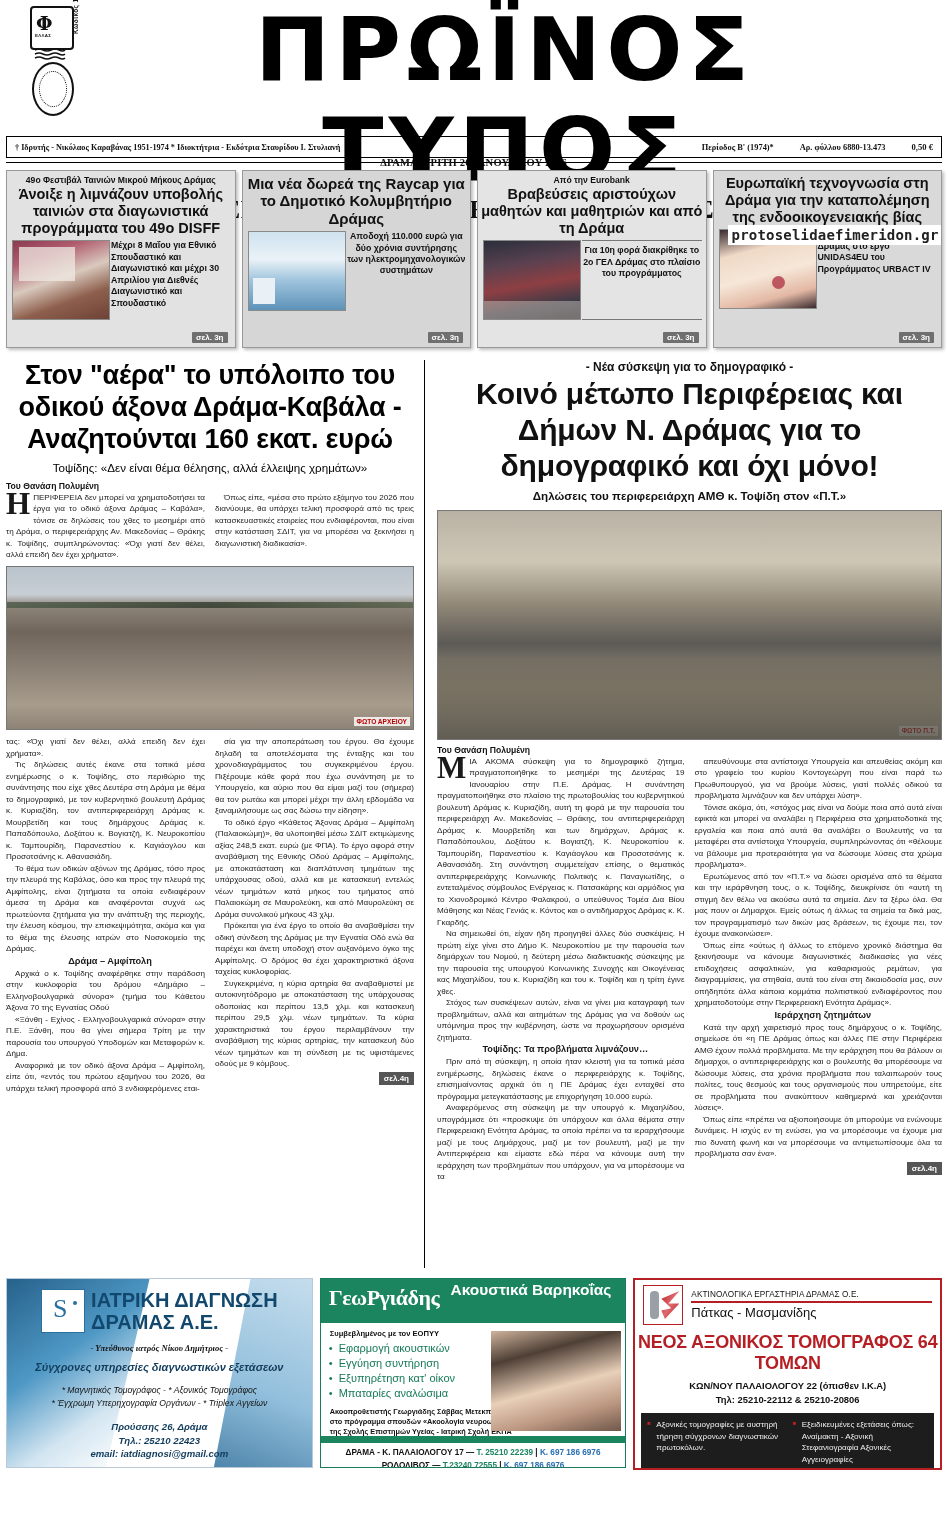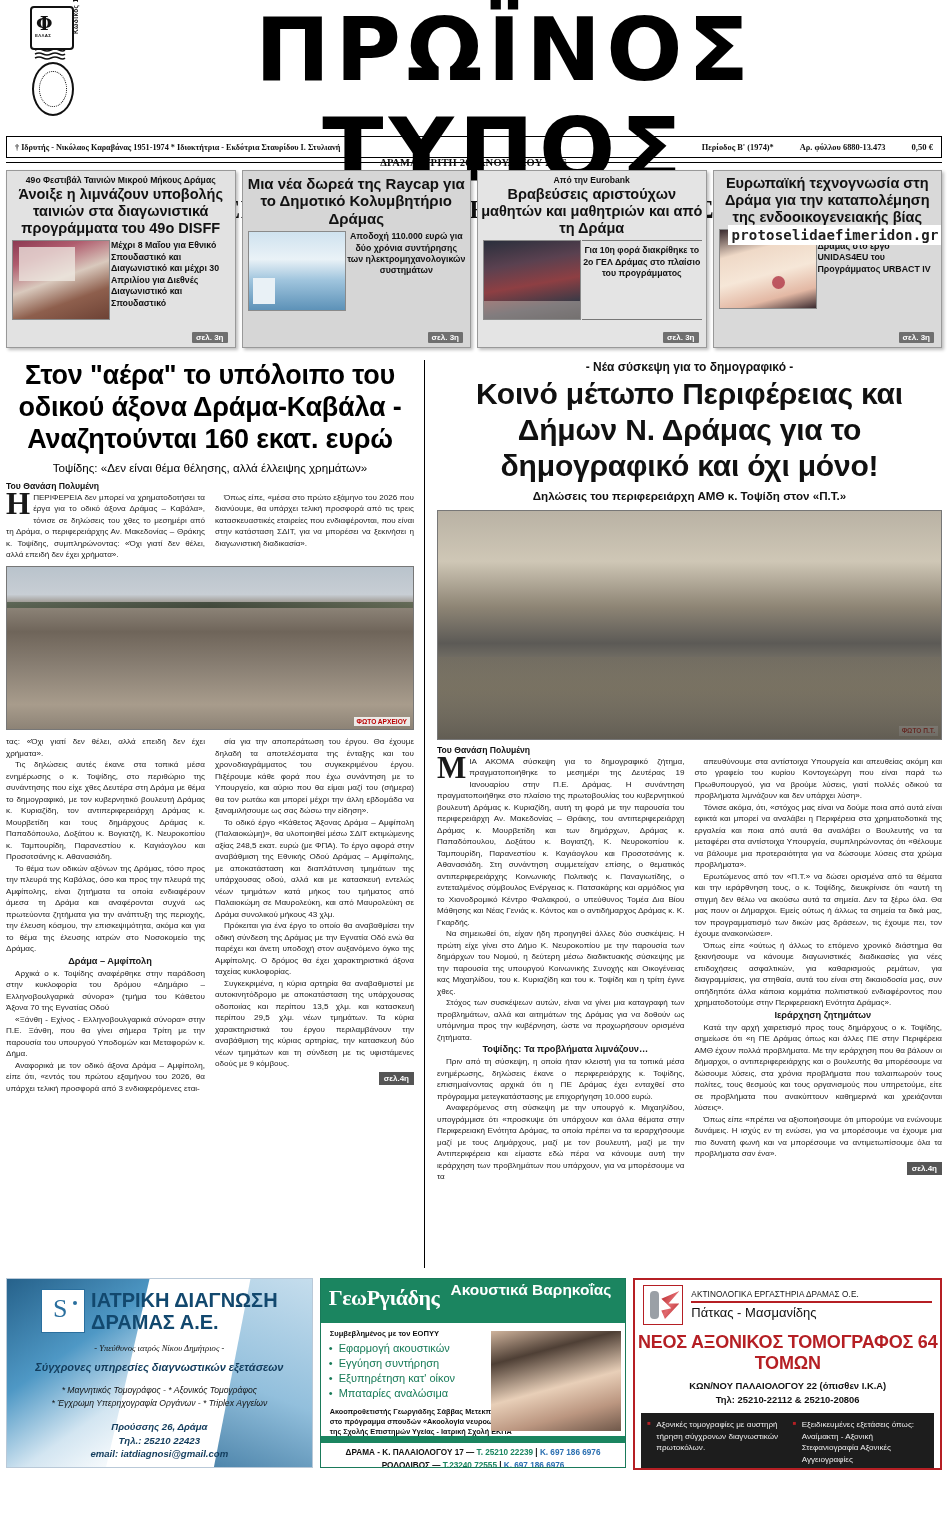--- a/index.html
+++ b/index.html
@@ -206,21 +206,21 @@
   }
   .ad1 .logobox .s{
     position:absolute;left:11px;top:4px;font-size:26px;color:#2a6f9e;
     font-family:"Liberation Serif",serif;
   }
   .ad1 .logobox .dot{position:absolute;right:7px;top:11px;width:4px;height:4px;border-radius:50%;background:#2a6f9e;}
   .ad1 .name{
     display:inline-block;vertical-align:middle;font-size:20px;font-weight:bold;
     color:#12486e;line-height:1.12;text-align:left;
   }
-  .ad1 .resp{font-size:8.6px;font-style:italic;font-weight:normal;margin-top:9px;color:#111;
+  .ad1 .resp{font-size:8.6px;font-style:italic;font-weight:bold;margin-top:9px;color:#111;
     font-family:"Liberation Serif",serif;}
   .ad1 .serv{font-size:11px;font-style:italic;font-weight:bold;margin-top:7px;color:#123c5c;line-height:1.35;}
   .ad1 .list{font-size:8.6px;font-style:italic;margin-top:9px;color:#111;line-height:1.5;}
   .ad1 .contact{font-size:9.6px;font-style:italic;font-weight:bold;margin-top:11px;color:#123c5c;line-height:1.4;}
 
   .ad2{border:1px solid #1a7a5a;background:#fff;height:188px;}
   .ad2 .band{height:44px;background:linear-gradient(180deg,#1f8a63,#13next);background:#1b8560;position:relative;}
   .ad2 .band .geo{
     position:absolute;left:8px;top:6px;font-size:22px;font-weight:bold;color:#fff;
     font-family:"Liberation Serif",serif;letter-spacing:-.5px;

